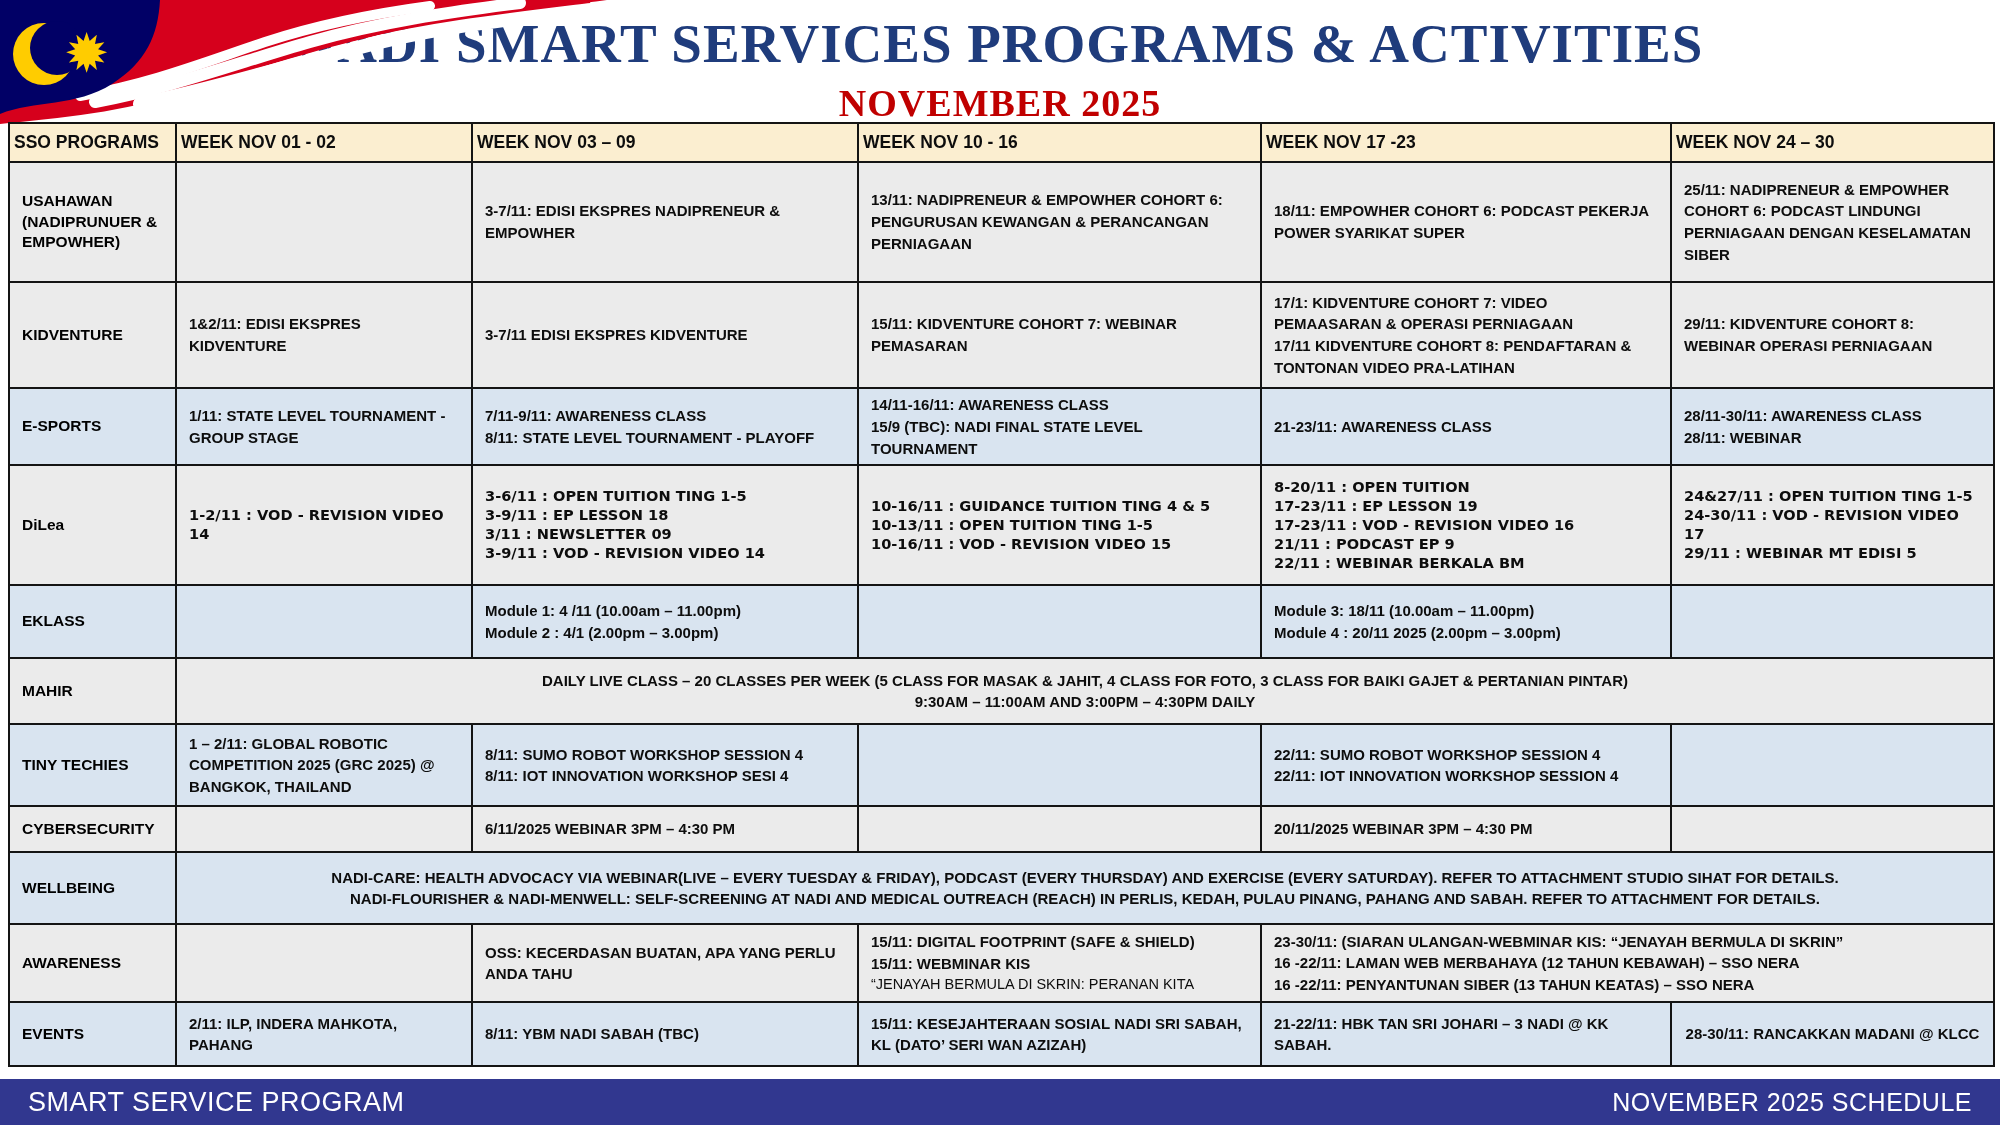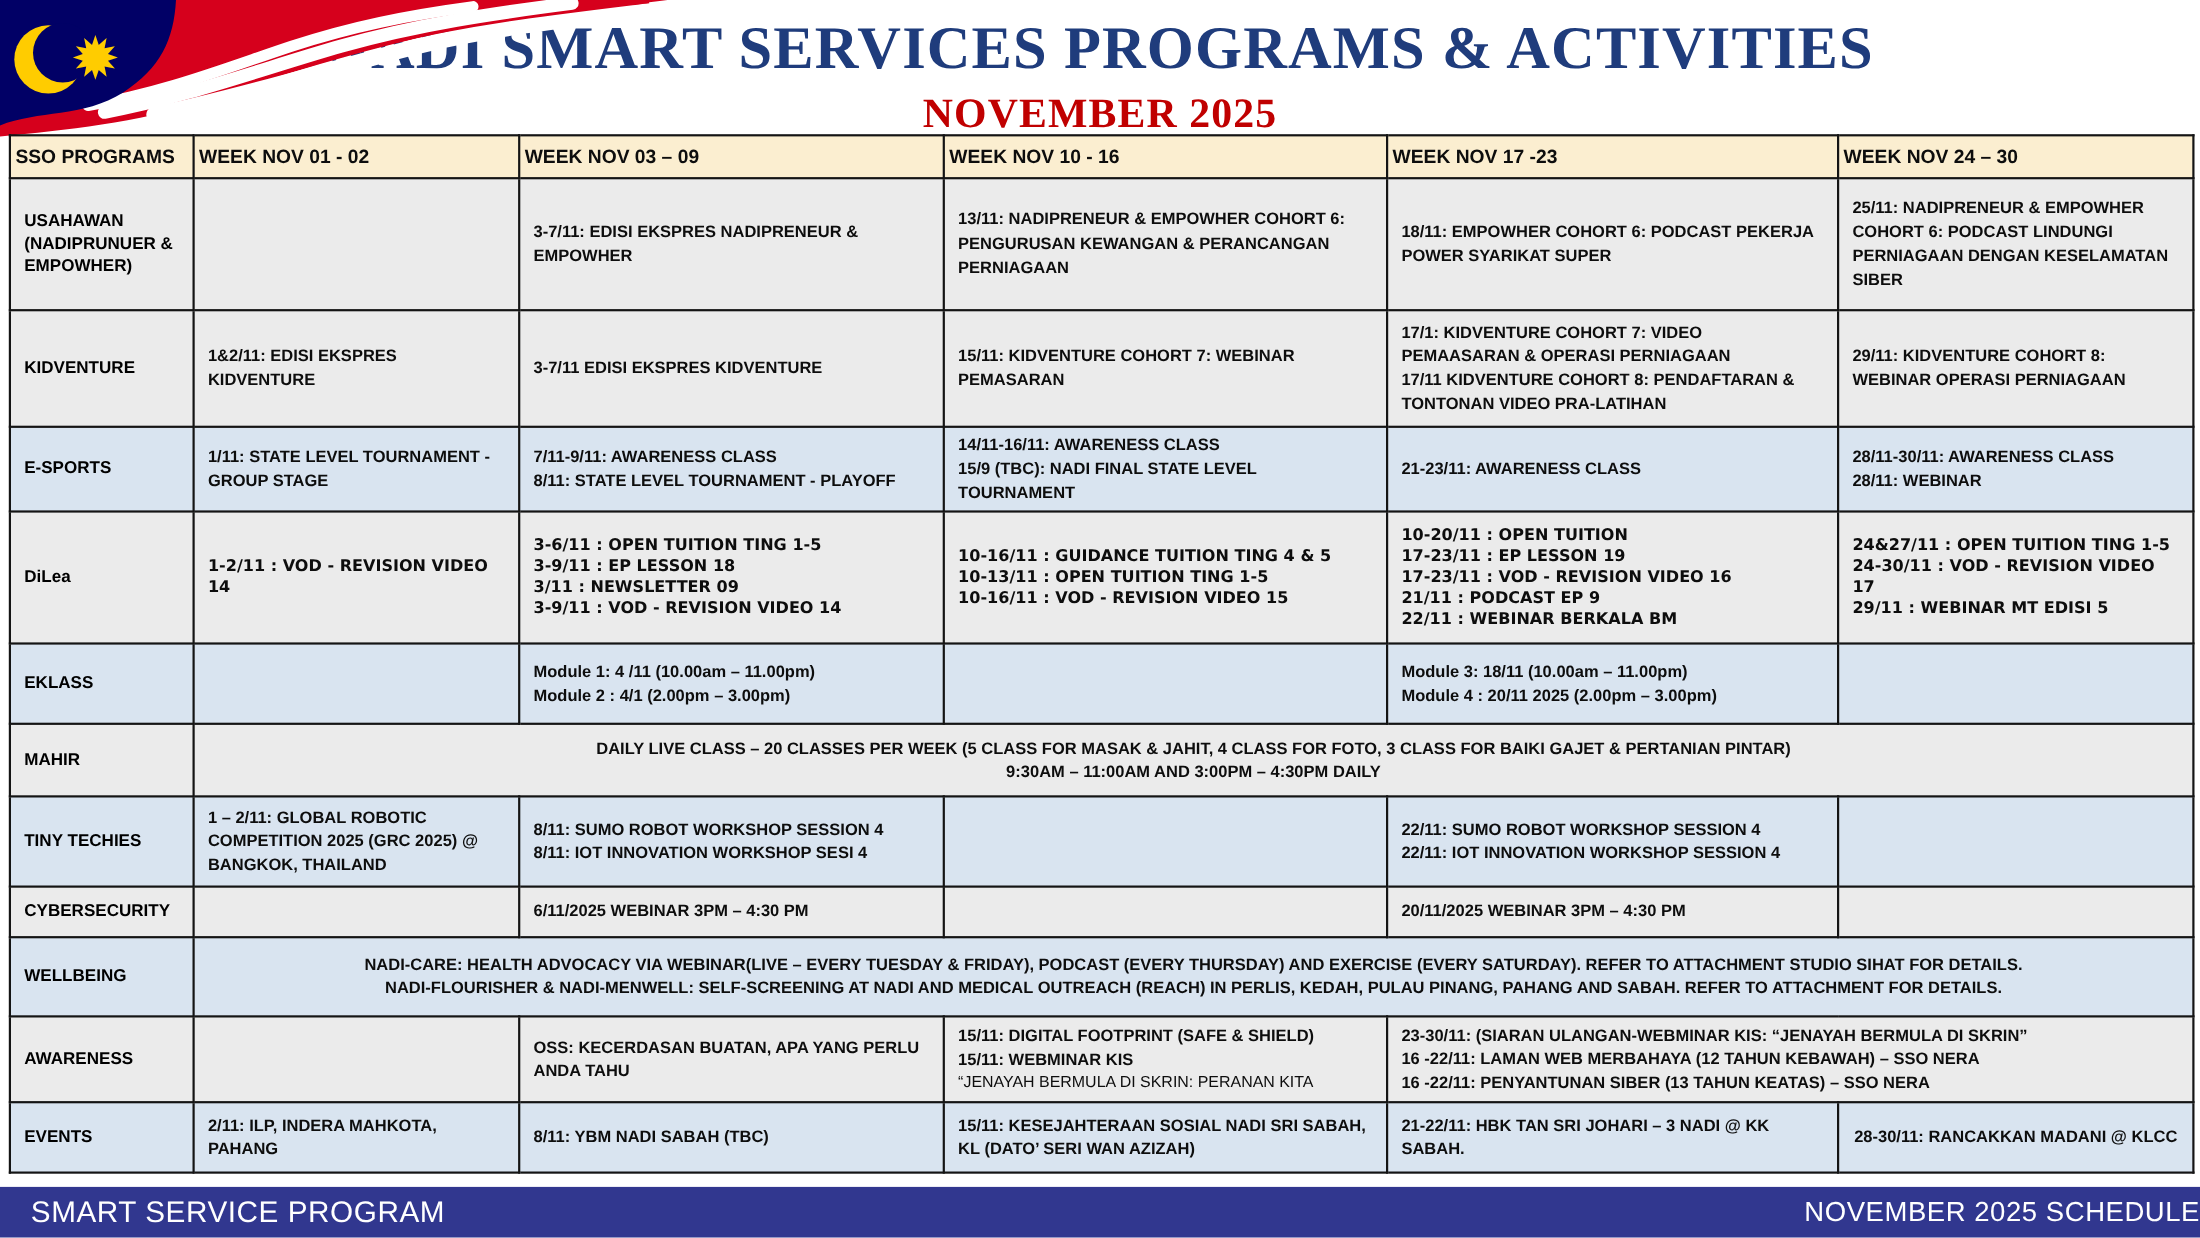--- a/index.html
+++ b/index.html
@@ -39,21 +39,21 @@
   td.center{text-align:center;}
   tr.alt td{font-family:"DejaVu Sans","Liberation Sans",sans-serif;font-size:14.6px;line-height:1.3;}
   td div.rg{font-weight:normal;font-size:14.5px;}
   
   .footer{
     position:absolute;left:0;bottom:0;width:2000px;height:46px;
     background:#31378f;color:#ffffff;display:flex;align-items:center;
   }
   .footer .f-left{margin-left:28px;font-size:27px;}
   .footer .f-center{position:absolute;left:0;right:0;text-align:center;font-size:25px;}
-  .footer .f-right{margin-left:auto;font-size:25px;position:relative;}
+  .footer .f-right{margin-left:auto;margin-right:28px;font-size:25px;position:relative;}
   .footer span{letter-spacing:0.5px;}
 </style>
 </head>
 <body>
 
 <div class="titleblock">
   <div class="title1">NADI SMART SERVICES PROGRAMS &amp; ACTIVITIES</div>
   <div class="title2">NOVEMBER 2025</div>
 </div>
 
@@ -158,21 +158,21 @@
             <div>3-9/11 : EP LESSON 18</div>
             <div>3/11 : NEWSLETTER 09</div>
             <div>3-9/11 : VOD - REVISION VIDEO 14</div>
           </td>
           <td>
             <div>10-16/11 : GUIDANCE TUITION  TING 4 &amp; 5</div>
             <div>10-13/11 : OPEN TUITION TING 1-5</div>
             <div>10-16/11 : VOD - REVISION VIDEO 15</div>
           </td>
           <td>
-            <div>10-20/11 : OPEN TUITION</div>
+            <div>8-20/11 : OPEN TUITION</div>
             <div>17-23/11 : EP LESSON 19</div>
             <div>17-23/11 : VOD - REVISION VIDEO 16</div>
             <div>21/11 : PODCAST EP 9</div>
             <div>22/11 : WEBINAR BERKALA BM</div>
           </td>
           <td>
             <div>24&amp;27/11 : OPEN TUITION TING 1-5</div>
             <div>24-30/11 : VOD - REVISION VIDEO 17</div>
             <div>29/11 : WEBINAR MT EDISI 5</div>
           </td>

